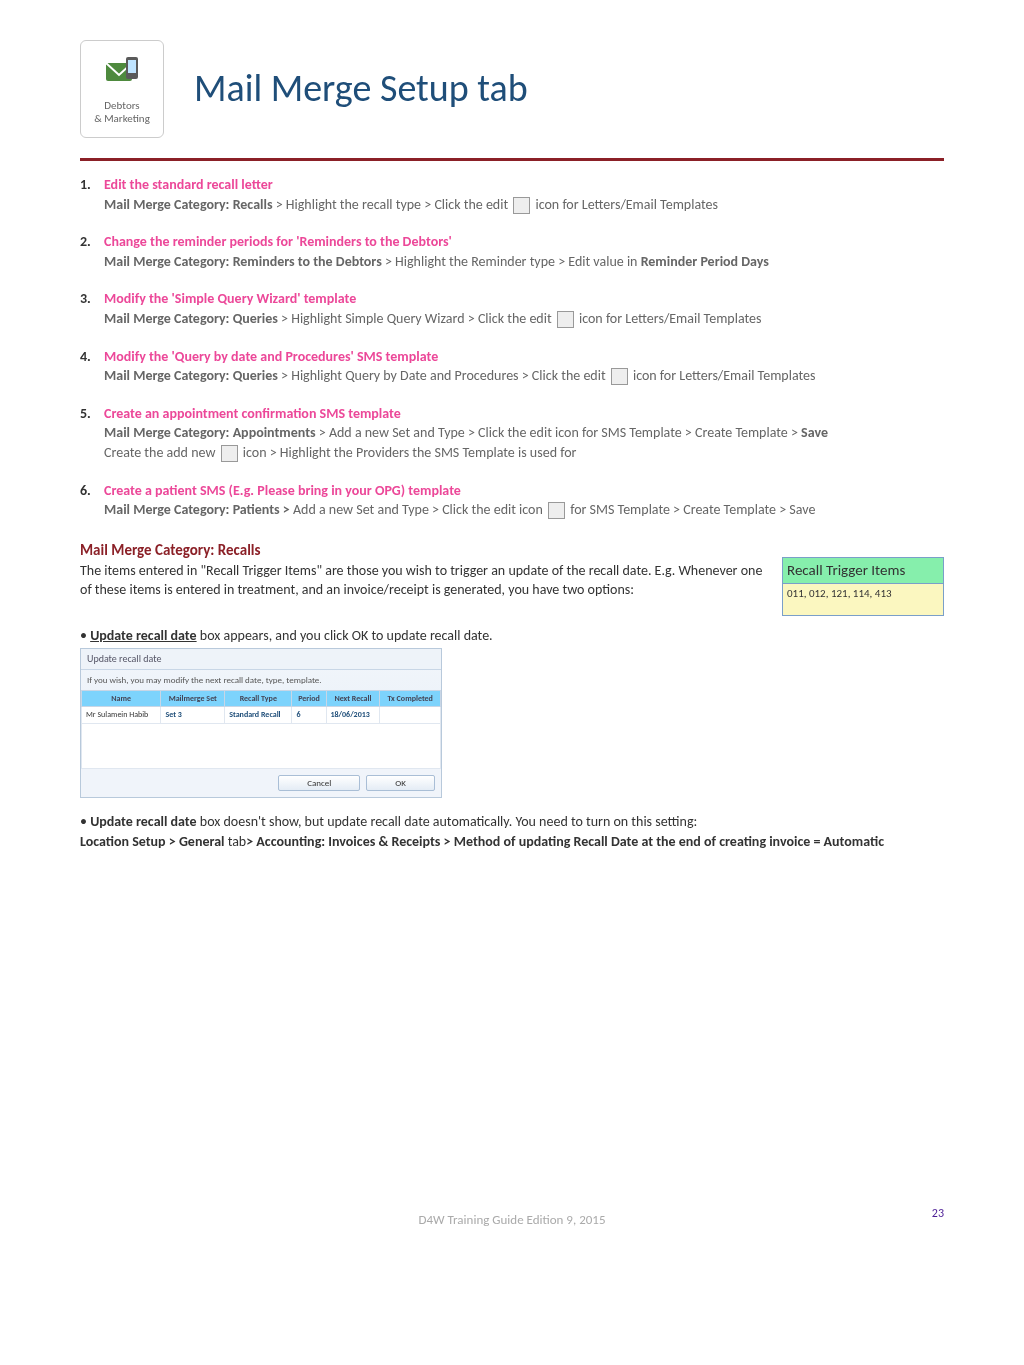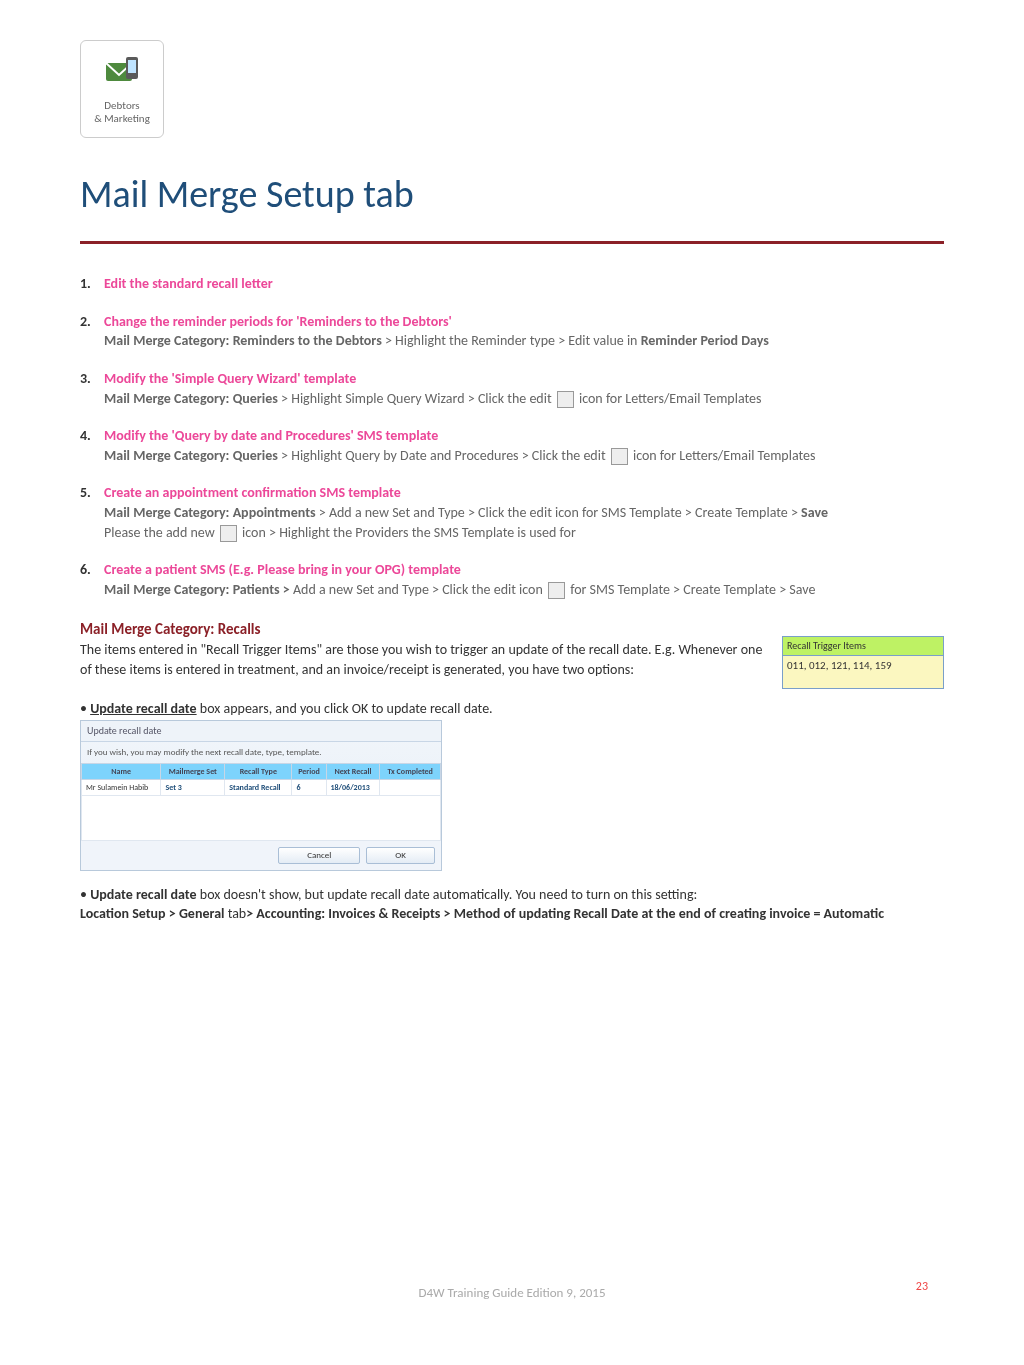--- a/index.html
+++ b/index.html
@@ -8,26 +8,25 @@
     padding: 40px 80px 60px 80px;
     color: #333;
     font-size: 14px;
     line-height: 1.4;
     background: #fff;
     width: 1024px;
     box-sizing: border-box;
   }
   .header {
     display: flex;
-    align-items: flex-start;
+    align-items: center;
     gap: 30px;
     border-bottom: 3px solid #8B2027;
     padding-bottom: 20px;
-    margin-bottom: 30px;
-    flex-direction: column;
+    margin-bottom: 14px;
   }
   .logo-box {
     width: 82px;
     height: 96px;
     border: 1px solid #ccc;
     border-radius: 6px;
     display: flex;
     flex-direction: column;
     align-items: center;
     justify-content: center;
@@ -89,23 +88,23 @@
     color: #333;
   }
   .recall-box {
     float: right;
     width: 160px;
     border: 1px solid #7a9fc9;
     margin-left: 10px;
     margin-top: -4px;
   }
   .recall-box-head {
-    background: #bef264;
-    color: #333;
-    font-size: 10px;
+    background: #86efac;
+    color: #333;
+    font-size: 15px;
     padding: 2px 4px;
   }
   .recall-box-body {
     background: #fbf7c0;
     color: #333;
     font-size: 11px;
     padding: 2px 4px 14px 4px;
     border-top: 1px solid #7a9fc9;
   }
   .update-box {
@@ -165,23 +164,23 @@
   }
   .footer {
     position: relative;
     margin-top: 360px;
     text-align: center;
     color: #aaa;
     font-size: 13px;
   }
   .page-num {
     position: absolute;
-    right: 16px;
+    right: 0;
     top: -6px;
-    color: #ef4444;
+    color: #4c1d95;
     font-size: 12px;
   }
   .underline { text-decoration: underline; }
   .clearfix::after { content:""; display:block; clear:both; }
 </style>
 </head>
 <body>
 
 <div class="header">
   <div class="logo-box">
@@ -194,20 +193,23 @@
     <div class="logo-text">
       <span>Debtors</span><br>
       <span>&amp; Marketing</span>
     </div>
   </div>
   <div class="title">Mail Merge Setup tab</div>
 </div>
 
 <div class="item">
   <span class="num">1.</span><span class="item-title">Edit the standard recall letter</span>
+  <div class="item-body">
+    <span class="gray-bold">Mail Merge Category: Recalls</span><span> &gt; Highlight the recall type &gt; Click the edit </span><span class="inline-icon"></span><span> icon for Letters/Email Templates</span>
+  </div>
 </div>
 
 <div class="item">
   <span class="num">2.</span><span class="item-title">Change the reminder periods for 'Reminders to the Debtors'</span>
   <div class="item-body">
     <span class="gray-bold">Mail Merge Category: Reminders to the Debtors</span><span> &gt; Highlight the Reminder type &gt; Edit value in </span><span class="gray-bold">Reminder Period Days</span>
   </div>
 </div>
 
 <div class="item">
@@ -221,36 +223,36 @@
   <span class="num">4.</span><span class="item-title">Modify the 'Query by date and Procedures' SMS template</span>
   <div class="item-body">
     <span class="gray-bold">Mail Merge Category: Queries</span><span> &gt; Highlight Query by Date and Procedures &gt; Click the edit </span><span class="inline-icon"></span><span> icon  for Letters/Email Templates</span>
   </div>
 </div>
 
 <div class="item">
   <span class="num">5.</span><span class="item-title">Create an appointment confirmation SMS template</span>
   <div class="item-body">
     <span class="gray-bold">Mail Merge Category: Appointments</span><span> &gt; Add a new Set and Type &gt; Click the edit icon  for SMS Template &gt; Create Template &gt; </span><span class="gray-bold">Save</span><br>
-    <span>Please the add new </span><span class="inline-icon"></span><span>  icon &gt; Highlight the Providers the SMS Template is used for</span>
+    <span>Create the add new </span><span class="inline-icon"></span><span>  icon &gt; Highlight the Providers the SMS Template is used for</span>
   </div>
 </div>
 
 <div class="item">
   <span class="num">6.</span><span class="item-title">Create a patient SMS (E.g. Please bring in your OPG) template</span>
   <div class="item-body">
     <span class="gray-bold">Mail Merge Category: Patients &gt; </span><span>Add a new Set and Type &gt; Click the edit icon </span><span class="inline-icon"></span><span> for SMS Template &gt; Create Template &gt; Save</span>
   </div>
 </div>
 
 <div class="section-red">Mail Merge Category: Recalls</div>
 <div class="clearfix">
   <div class="recall-box">
     <div class="recall-box-head">Recall Trigger Items</div>
-    <div class="recall-box-body">011, 012, 121, 114, 159</div>
+    <div class="recall-box-body">011, 012, 121, 114, 413</div>
   </div>
   <div class="para">The items entered in "Recall Trigger Items" are those you wish to trigger an update of the recall date. E.g. Whenever one of these items is entered in treatment, and an invoice/receipt is generated, you have two options:</div>
 </div>
 
 <div class="bullet">
   • <span class="underline" style="font-weight:bold;">Update recall date</span><span> box appears, and you click OK to update recall date.</span>
 </div>
 
 <div class="update-box">
   <div class="tb">Update recall date</div>

